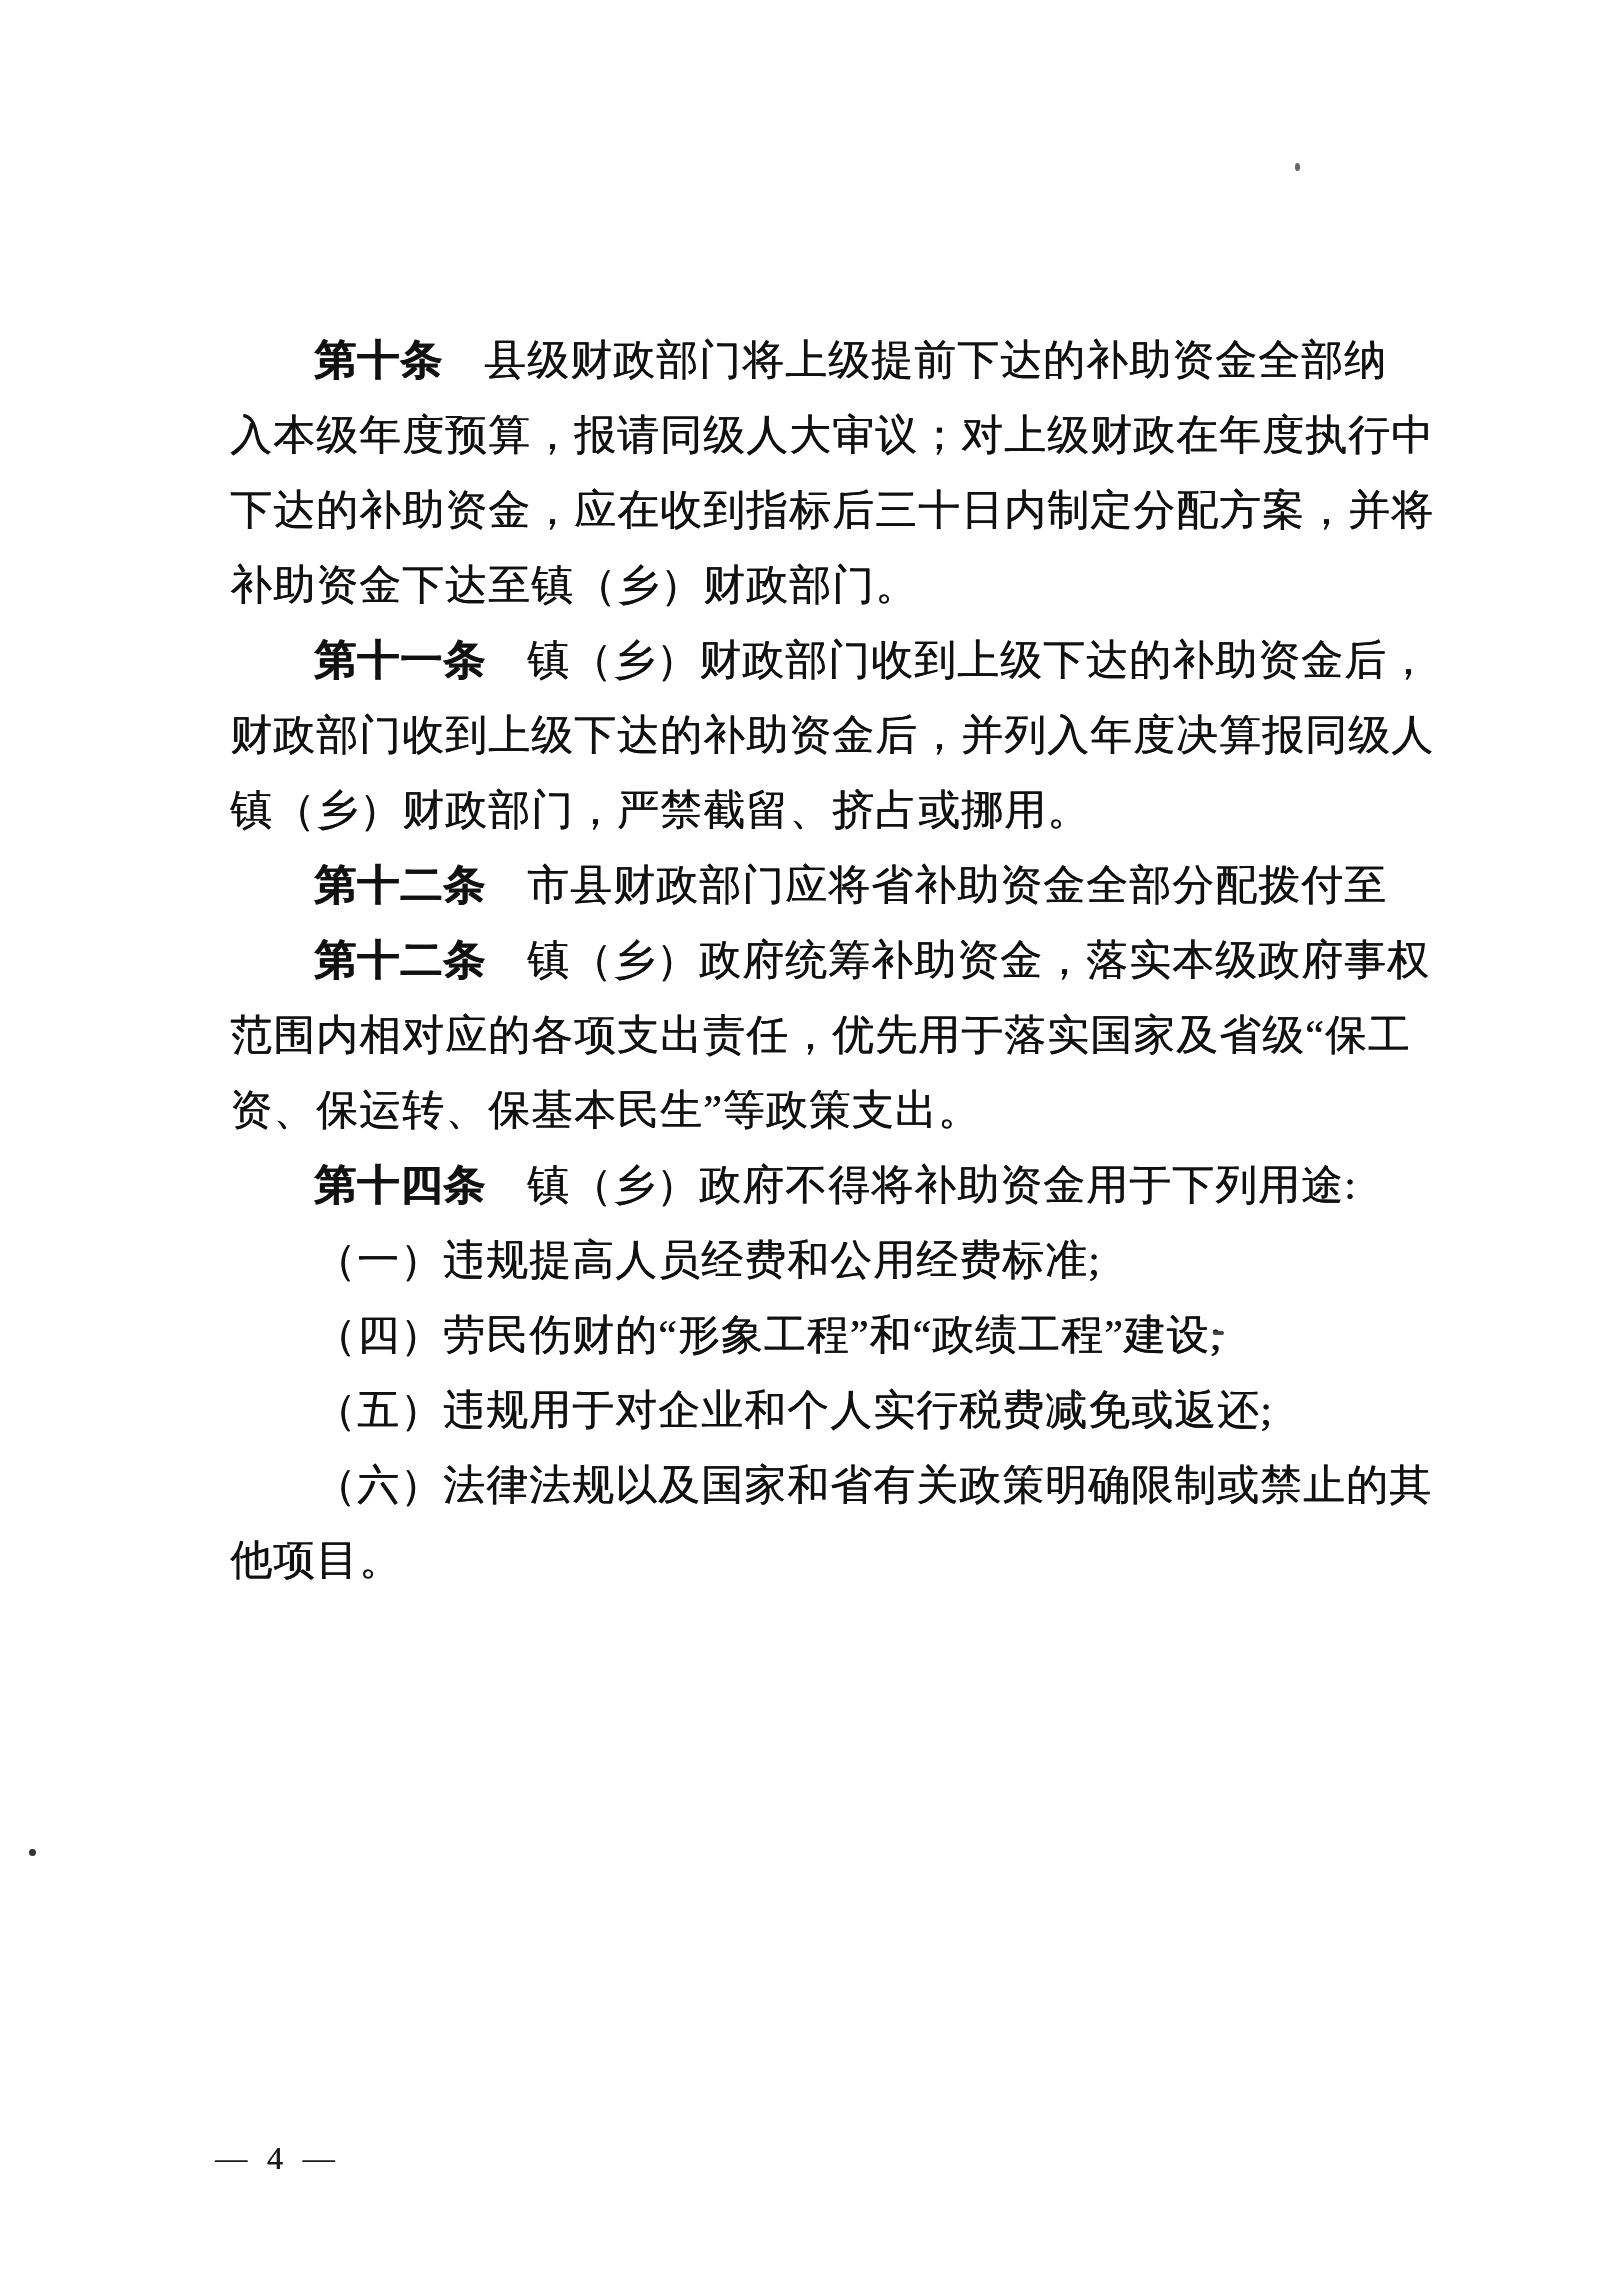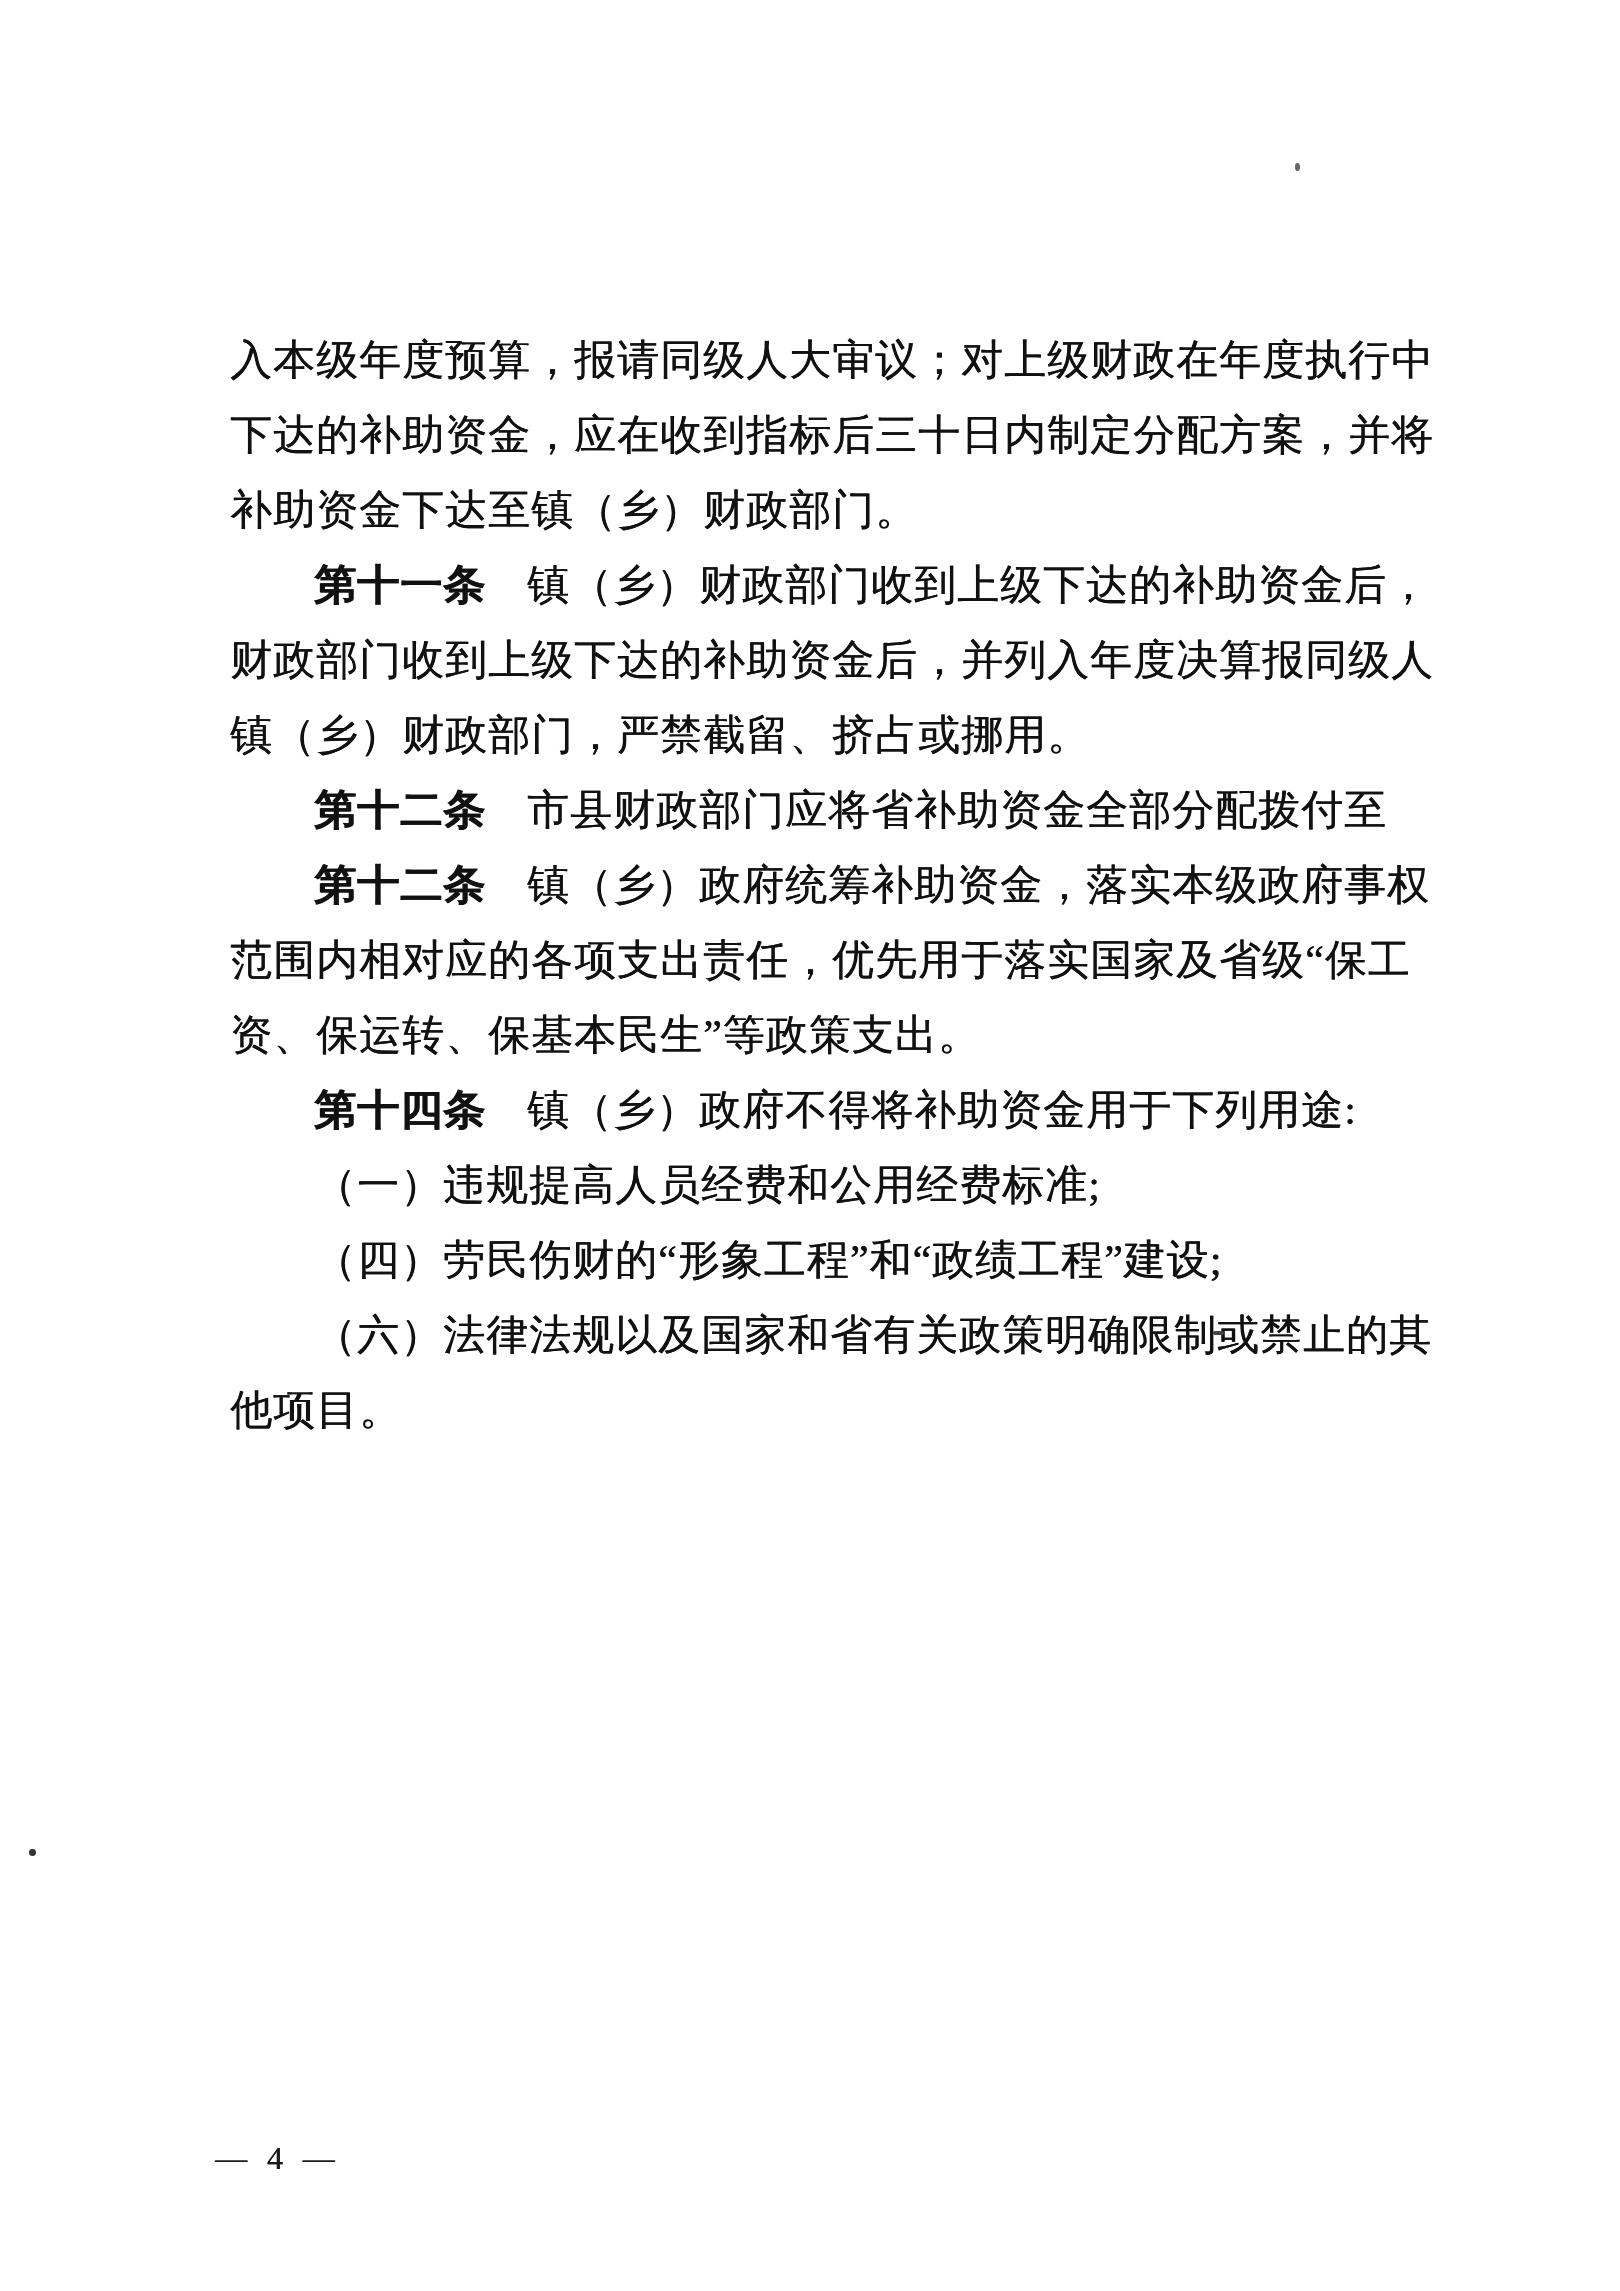--- a/index.html
+++ b/index.html
@@ -60,20 +60,21 @@
   .speck-mid-right   { left: 1213px; top: 1331px; width: 10.8px; height: 3.9px; border-radius: 2px; background:#444; }
   .speck-bottom-left { left: 29px;   top: 1849px; width: 6.9px;  height: 6.9px; background:#333; }
 </style>
 </head>
 <body>
 
 <div class="page">
 
   <div class="content">
 
+    <div class="line indent"><span class="article-label">第十条</span><span>县级财政部门将上级提前下达的补助资金全部纳</span></div>
 
     <div class="line"><span>入本级年度预算，报请同级人大审议；对上级财政在年度执行中</span></div>
 
     <div class="line"><span>下达的补助资金，应在收到指标后三十日内制定分配方案，并将</span></div>
 
     <div class="line"><span>补助资金下达至镇（乡）财政部门。</span></div>
 
     <div class="line indent"><span class="article-label">第十一条</span><span>镇（乡）财政部门收到上级下达的补助资金后，</span></div>
 
     <div class="line"><span>财政部门收到上级下达的补助资金后，并列入年度决算报同级人</span></div>
@@ -90,20 +91,21 @@
     <div class="line"><span>资、保运转、保基本民生”等政策支出。</span></div>
 
     <div class="line indent"><span class="article-label">第十四条</span><span>镇（乡）政府不得将补助资金用于下列用途:</span></div>
 
     <div class="line indent"><span>（一）违规提高人员经费和公用经费标准;</span></div>
 
 
 
     <div class="line indent"><span>（四）劳民伤财的“形象工程”和“政绩工程”建设;</span></div>
 
+    <div class="line indent"><span>（五）违规用于对企业和个人实行税费减免或返还;</span></div>
 
     <div class="line indent"><span>（六）法律法规以及国家和省有关政策明确限制或禁止的其</span></div>
 
     <div class="line"><span>他项目。</span></div>
 
   </div>
 
   <div class="footer-page-number">— 4 —</div>
 
   <div class="speck speck-top-right"></div>

